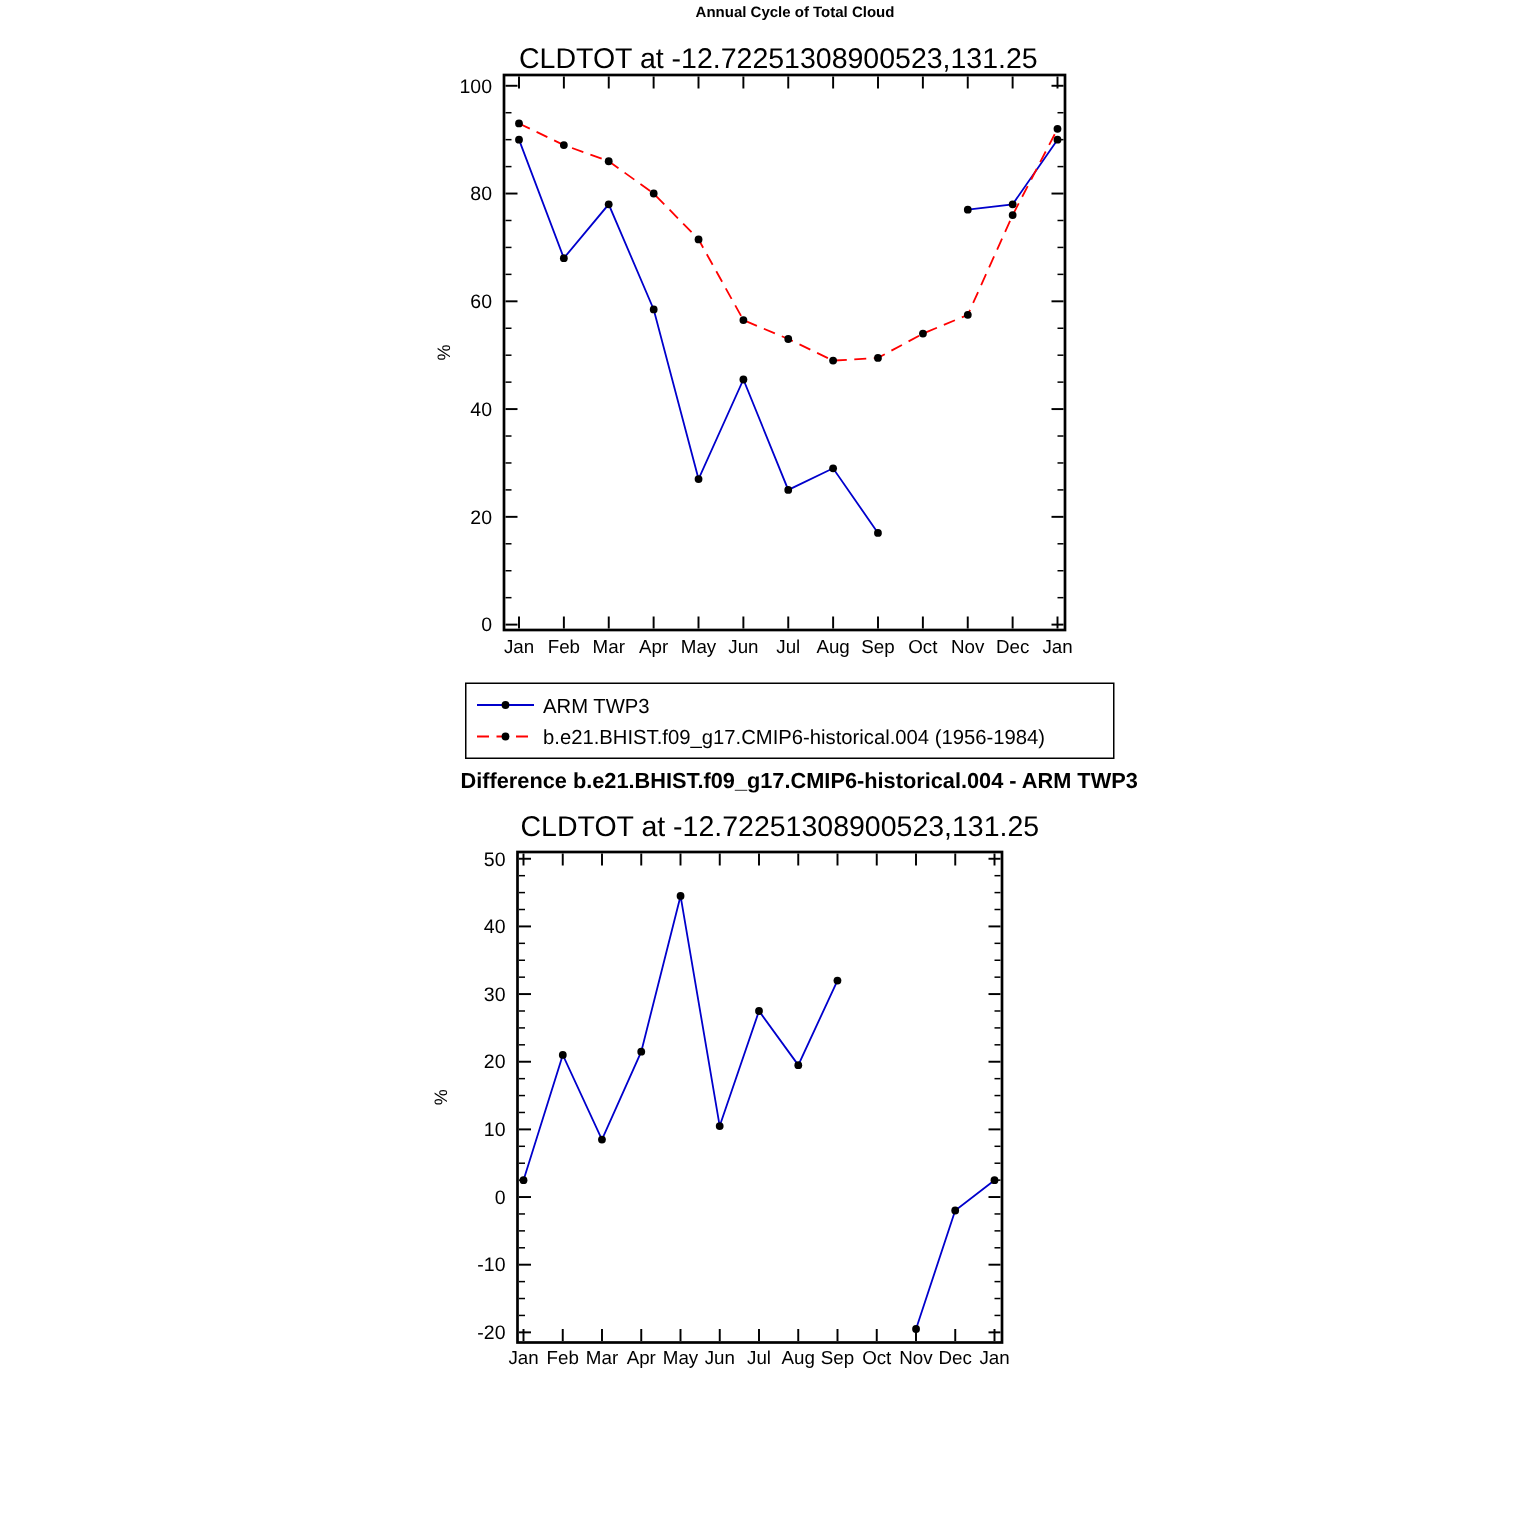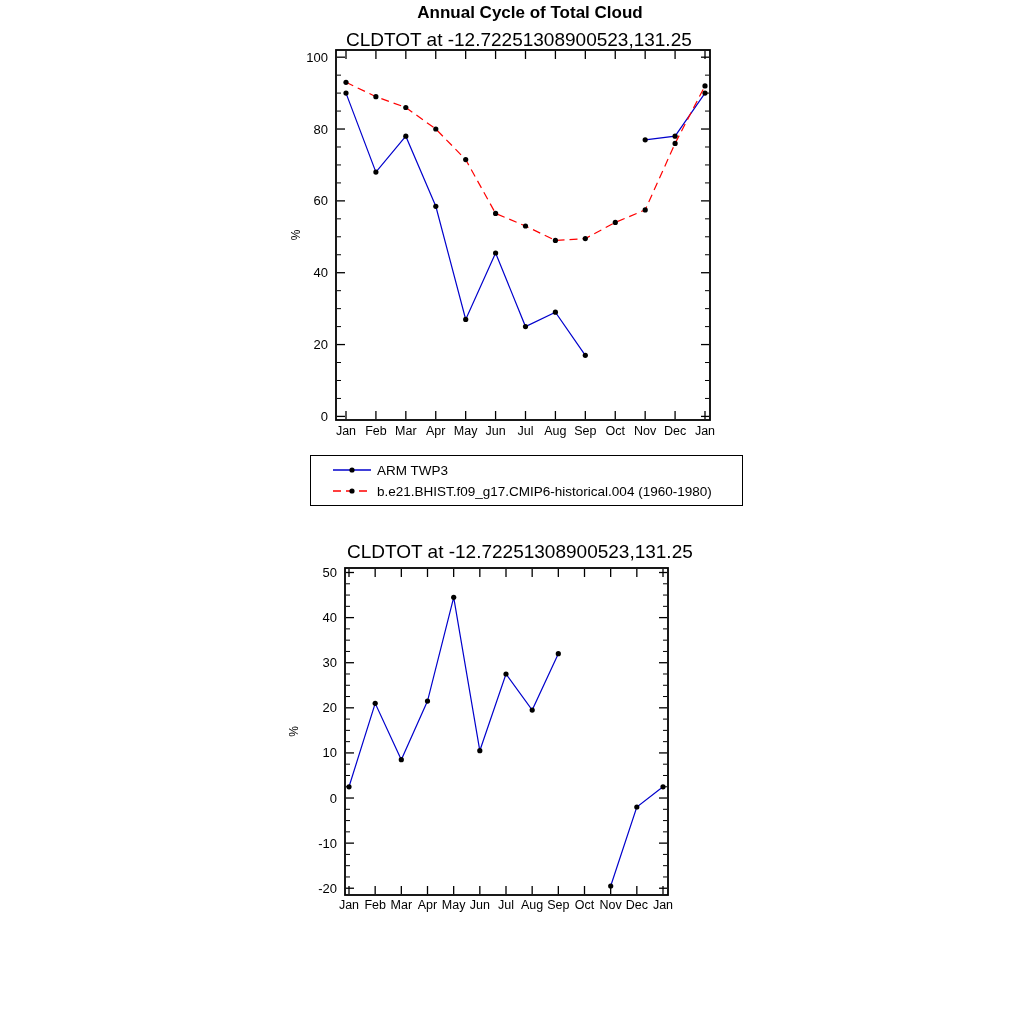--- a/index.html
+++ b/index.html
@@ -1,23 +1,23 @@
 <!DOCTYPE html>
 <html><head>
 <meta charset="utf-8">
 <style>
   html,body{margin:0;padding:0;background:#ffffff;}
   .canvas{position:relative;width:1024px;height:1024px;background:#ffffff;
           font-family:"Liberation Sans",sans-serif;color:#000;overflow:hidden;}
   .abs{position:absolute;}
-  .chart-title{font-weight:bold;font-size:17px;text-align:center;white-space:nowrap;}
+  .chart-title{font-weight:bold;font-size:10px;text-align:center;white-space:nowrap;}
   .chart-subtitle{font-size:19px;white-space:nowrap;}
   #plot-svg{position:absolute;left:0;top:0;}
   .legend{position:absolute;border:1px solid #000;background:#fff;box-sizing:border-box;
-          display:flex;flex-direction:column;justify-content:center;padding:3px 16px;}
+          display:flex;flex-direction:column;justify-content:center;padding:3px 1px;}
   .legend-row{display:flex;align-items:center;height:21px;}
   .legend-sample{margin-left:6px;flex:0 0 auto;}
   .legend-label{font-size:13.5px;margin-left:6px;white-space:nowrap;}
 </style>
 </head>
 <body>
 
 <div class="canvas">
 
   <svg id="plot-svg" width="1024" height="1024">
@@ -273,20 +273,21 @@
           <line x1="0" y1="6" x2="38" y2="6" stroke="#0000cc" stroke-width="1.3"></line>
           <circle cx="19" cy="6" r="2.6" fill="#000000"></circle>
         </svg>
       <span class="legend-label">ARM TWP3</span>
     </div>
     <div class="legend-row">
       <svg class="legend-sample" width="38" height="12">
           <line x1="0" y1="6" x2="38" y2="6" stroke="#ff0000" stroke-width="1.3" stroke-dasharray="8,5"></line>
           <circle cx="19" cy="6" r="2.6" fill="#000000"></circle>
         </svg>
-      <span class="legend-label">b.e21.BHIST.f09_g17.CMIP6-historical.004 (1960-1980)</span>
+      <span class="legend-label">b.e21.BHIST.f09_g17.CMIP6-historical.004 (1956-1984)</span>
     </div>
   </div>
 
+  <div class="abs chart-title" style="left:307px;top:513px;width:400px;font-size:14.5px;">Difference b.e21.BHIST.f09_g17.CMIP6-historical.004 - ARM TWP3</div>
 
   <div class="abs chart-subtitle" style="left:347px;top:541px;">CLDTOT at -12.72251308900523,131.25</div>
 
 </div>
 
 </body></html>

